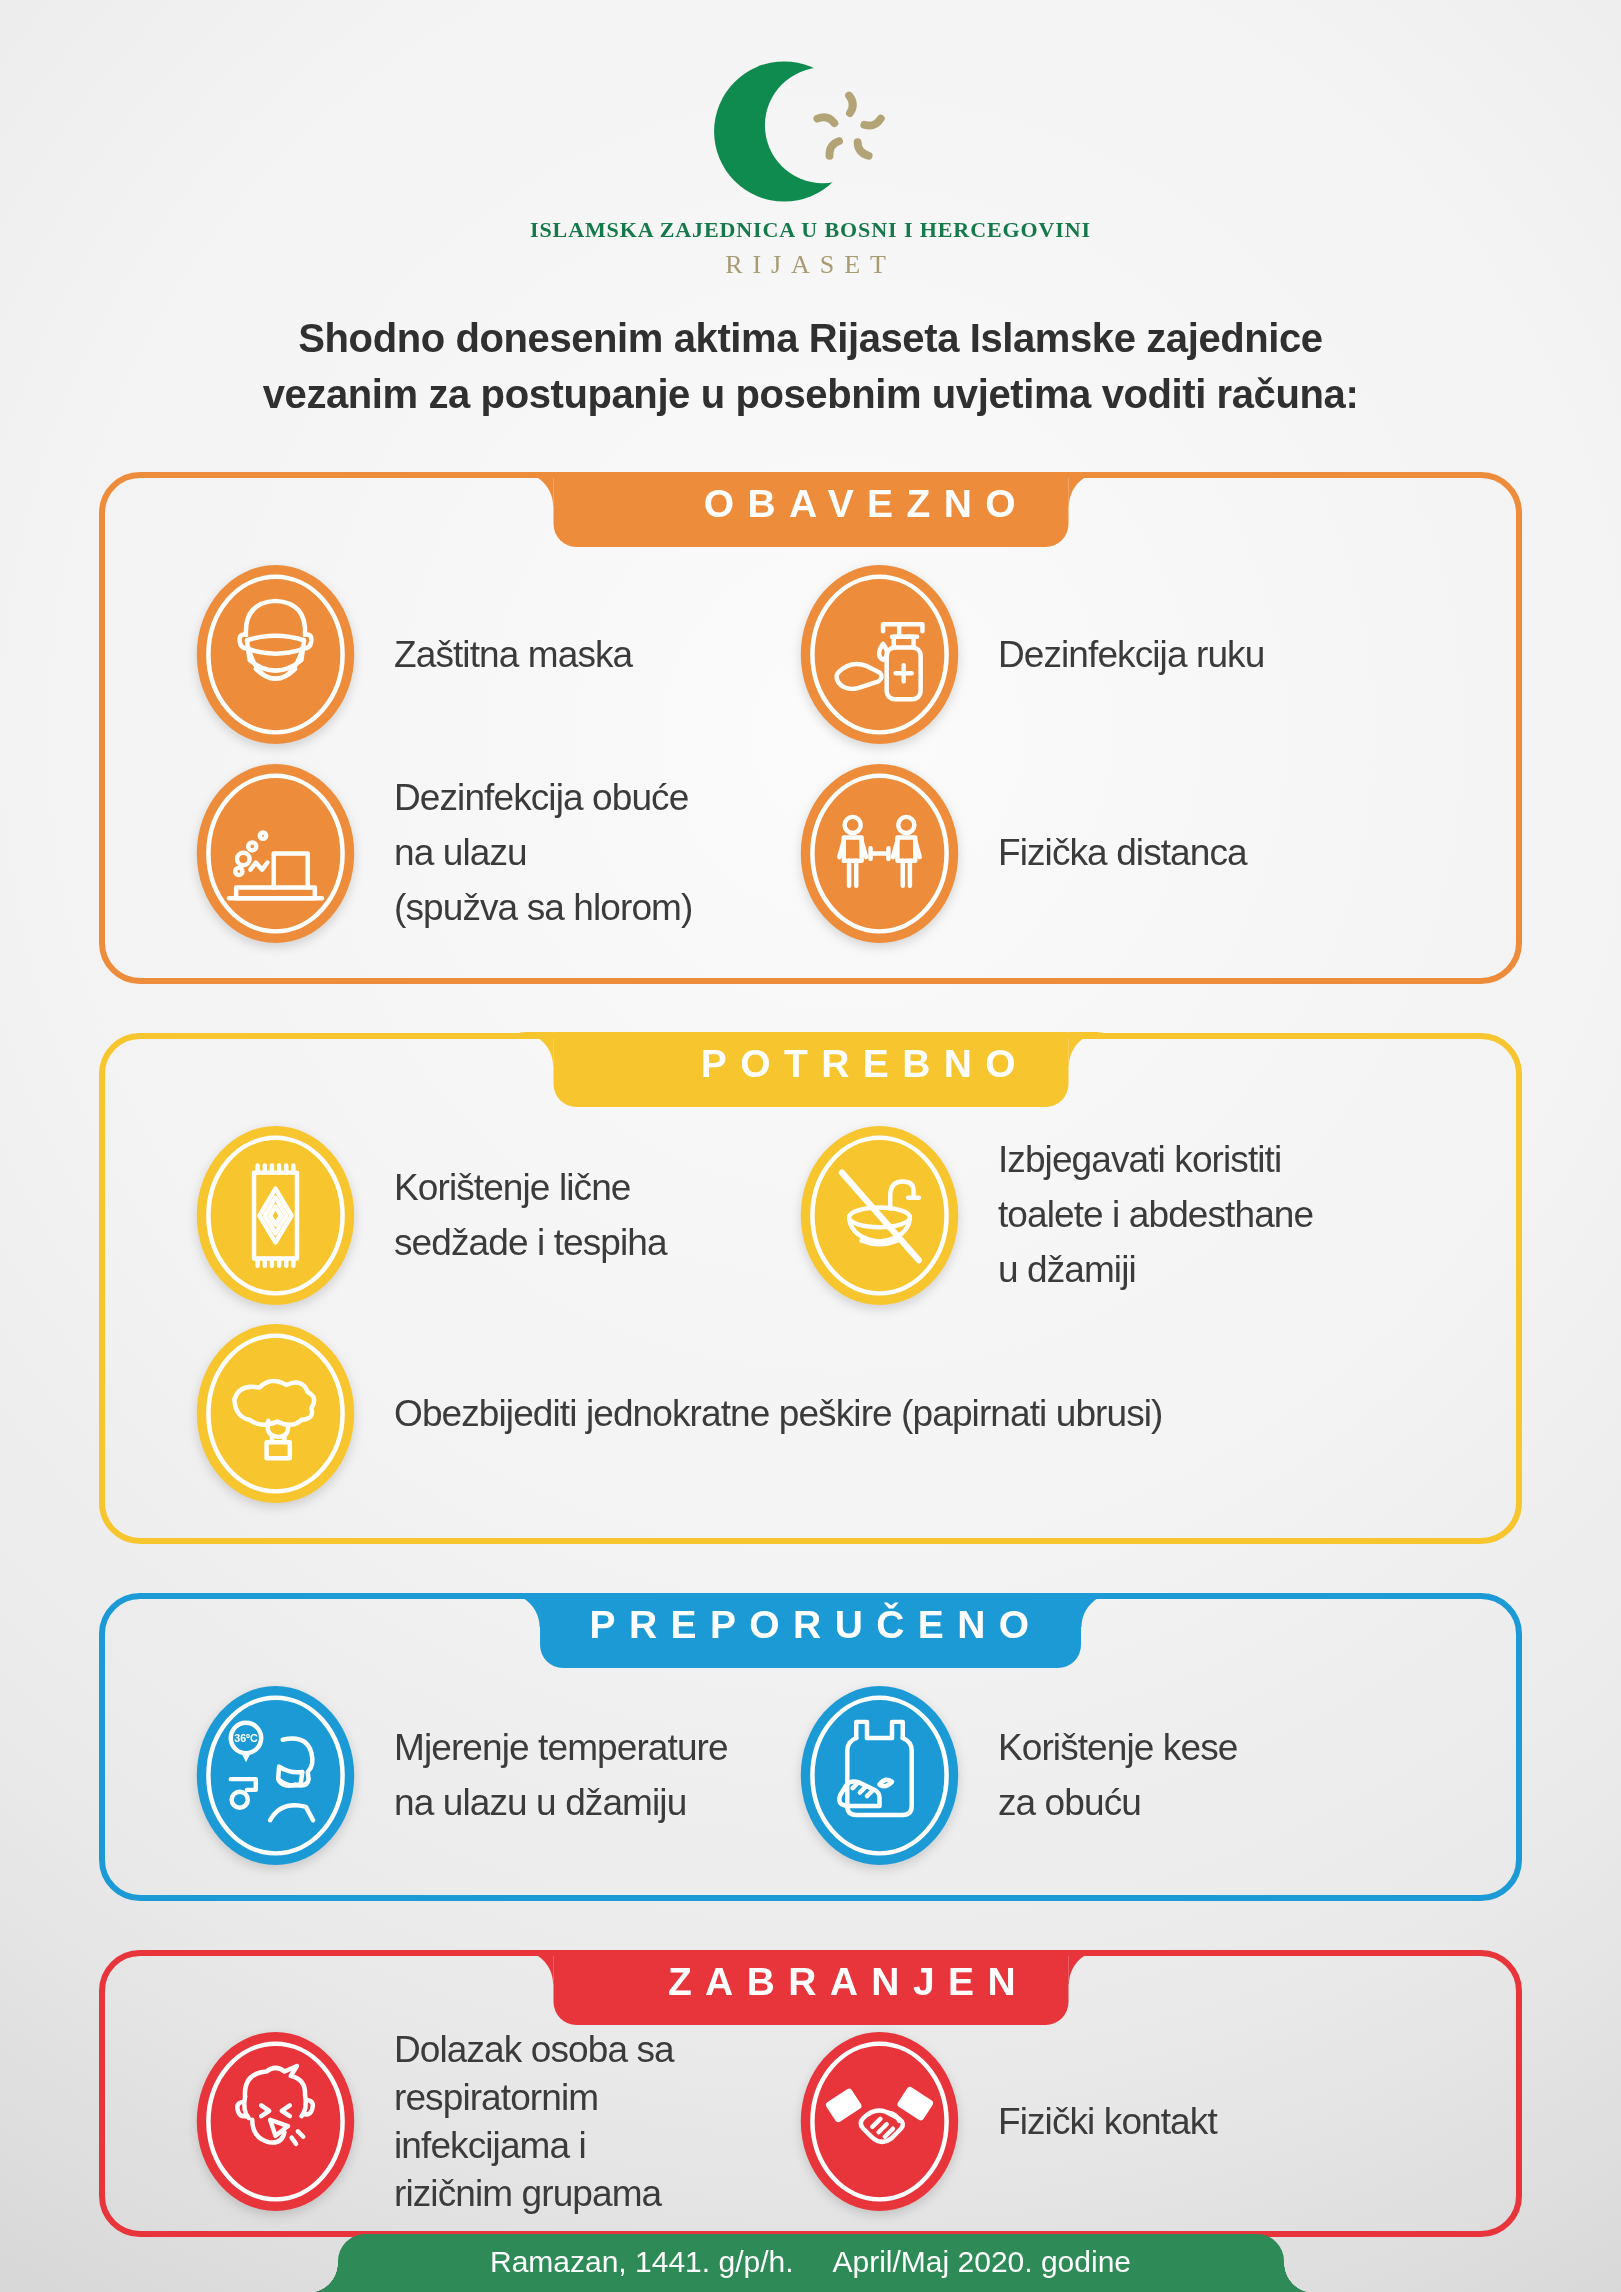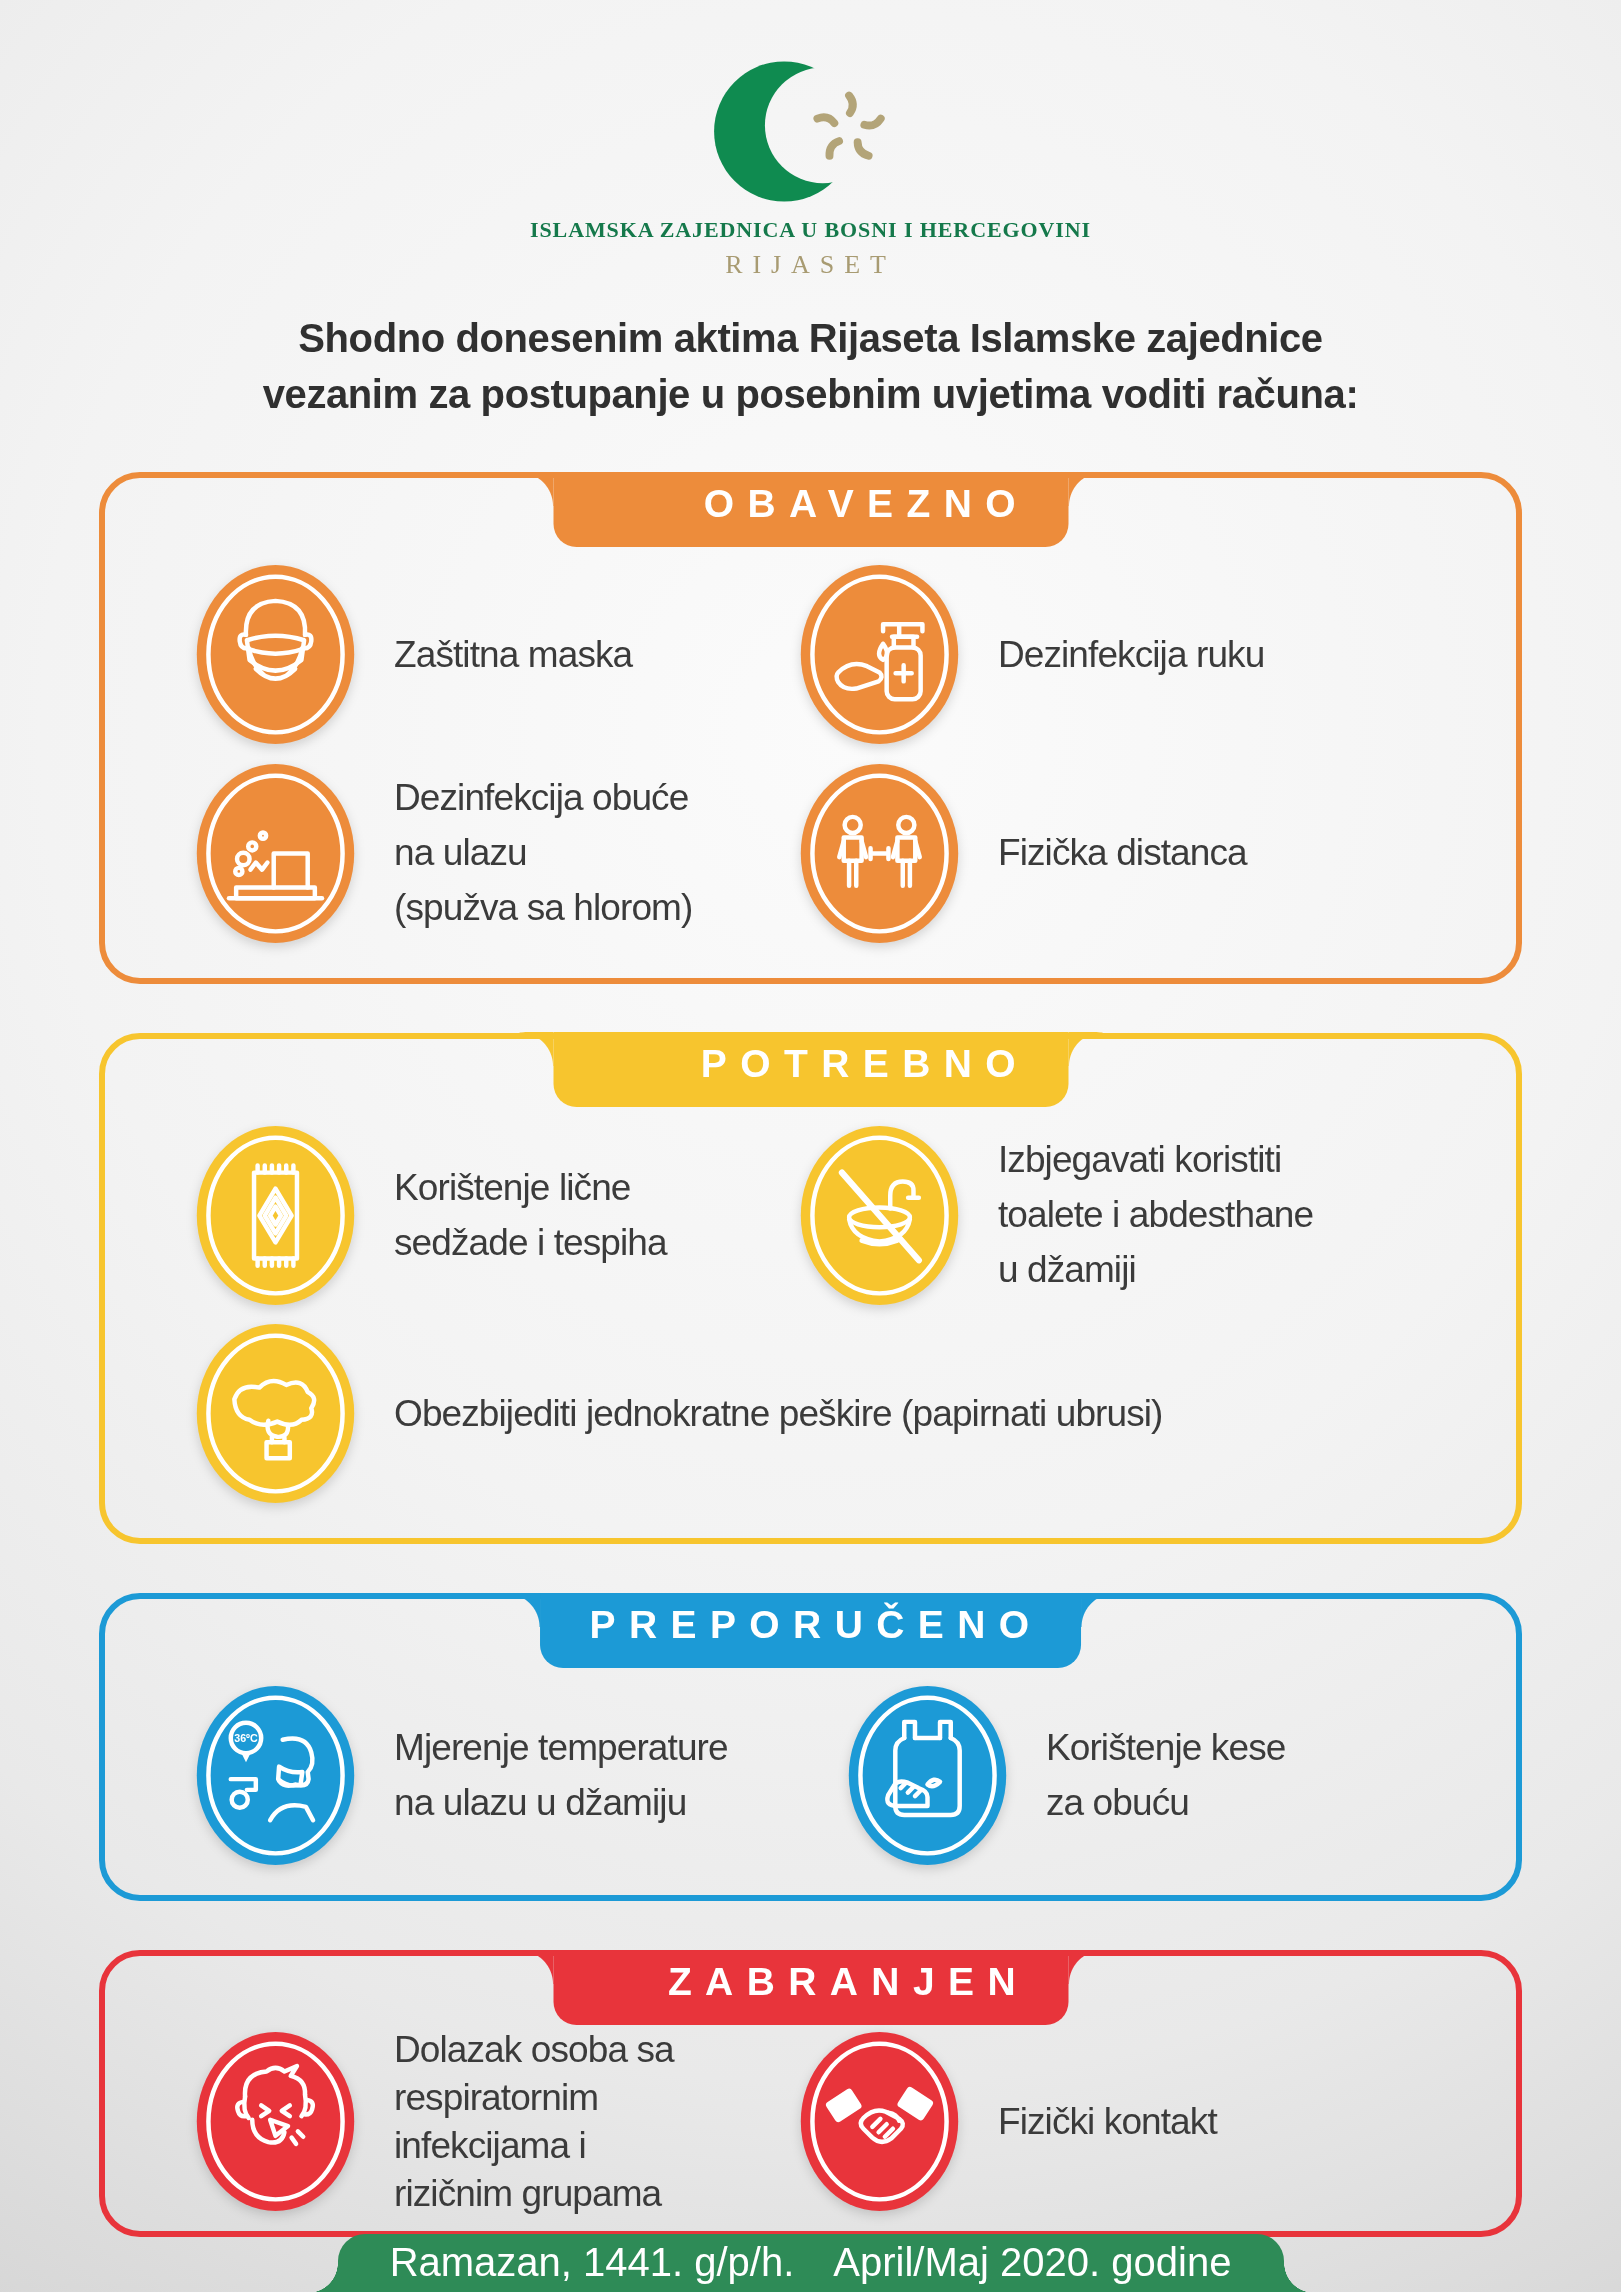--- a/index.html
+++ b/index.html
@@ -59,38 +59,38 @@
   }
   .item{display:flex;align-items:center;gap:38px;}
   .item.wide{grid-column:1 / -1;}
   .label{
     font-size:37px;line-height:1.48;letter-spacing:-0.9px;
     font-stretch:condensed;
     color:#3b3b3b;white-space:pre-line;
   }
   .sec-zabranjen .section-body{padding-top:70px;padding-bottom:12.5px;}
   .sec-zabranjen .label{line-height:1.3;}
-  .sec-preporuceno .section-body{padding-bottom:27px;gap:48px;}
+  .sec-preporuceno .section-body{padding-bottom:27px;}
   
   .badge{
     width:161px;height:184px;flex:0 0 auto;
     color:var(--c);
     filter:drop-shadow(0 4.5px 5.4px rgba(0,0,0,.15));
   }
   .badge .bg{fill:currentColor;}
   .badge .ring{fill:none;stroke:#fff;stroke-width:5;}
   .badge .art{fill:none;stroke:#fff;stroke-width:5;stroke-linecap:round;stroke-linejoin:round;}
   .badge text{font-family:"Liberation Sans", sans-serif;}
   
   .footer{
     position:absolute;bottom:0;left:50%;transform:translateX(-50%);
     width:946px;height:59px;
     background:var(--c);
     border-radius:27px 27px 0 0;
-    color:#fff;font-size:40px;line-height:56px;text-align:center;
+    color:#fff;font-size:30px;line-height:56px;text-align:center;
     white-space:nowrap;
   }
   .footer::before,.footer::after{content:"";position:absolute;bottom:0;width:30px;height:30px;}
   .footer::before{left:-30px;background:radial-gradient(circle at 0 0, rgba(0,0,0,0) 29.6px, var(--c) 30px);}
   .footer::after{right:-30px;background:radial-gradient(circle at 100% 0, rgba(0,0,0,0) 29.6px, var(--c) 30px);}
   .footer .gap{display:inline-block;width:39px;}
 </style>
 </head>
 <body>
 

